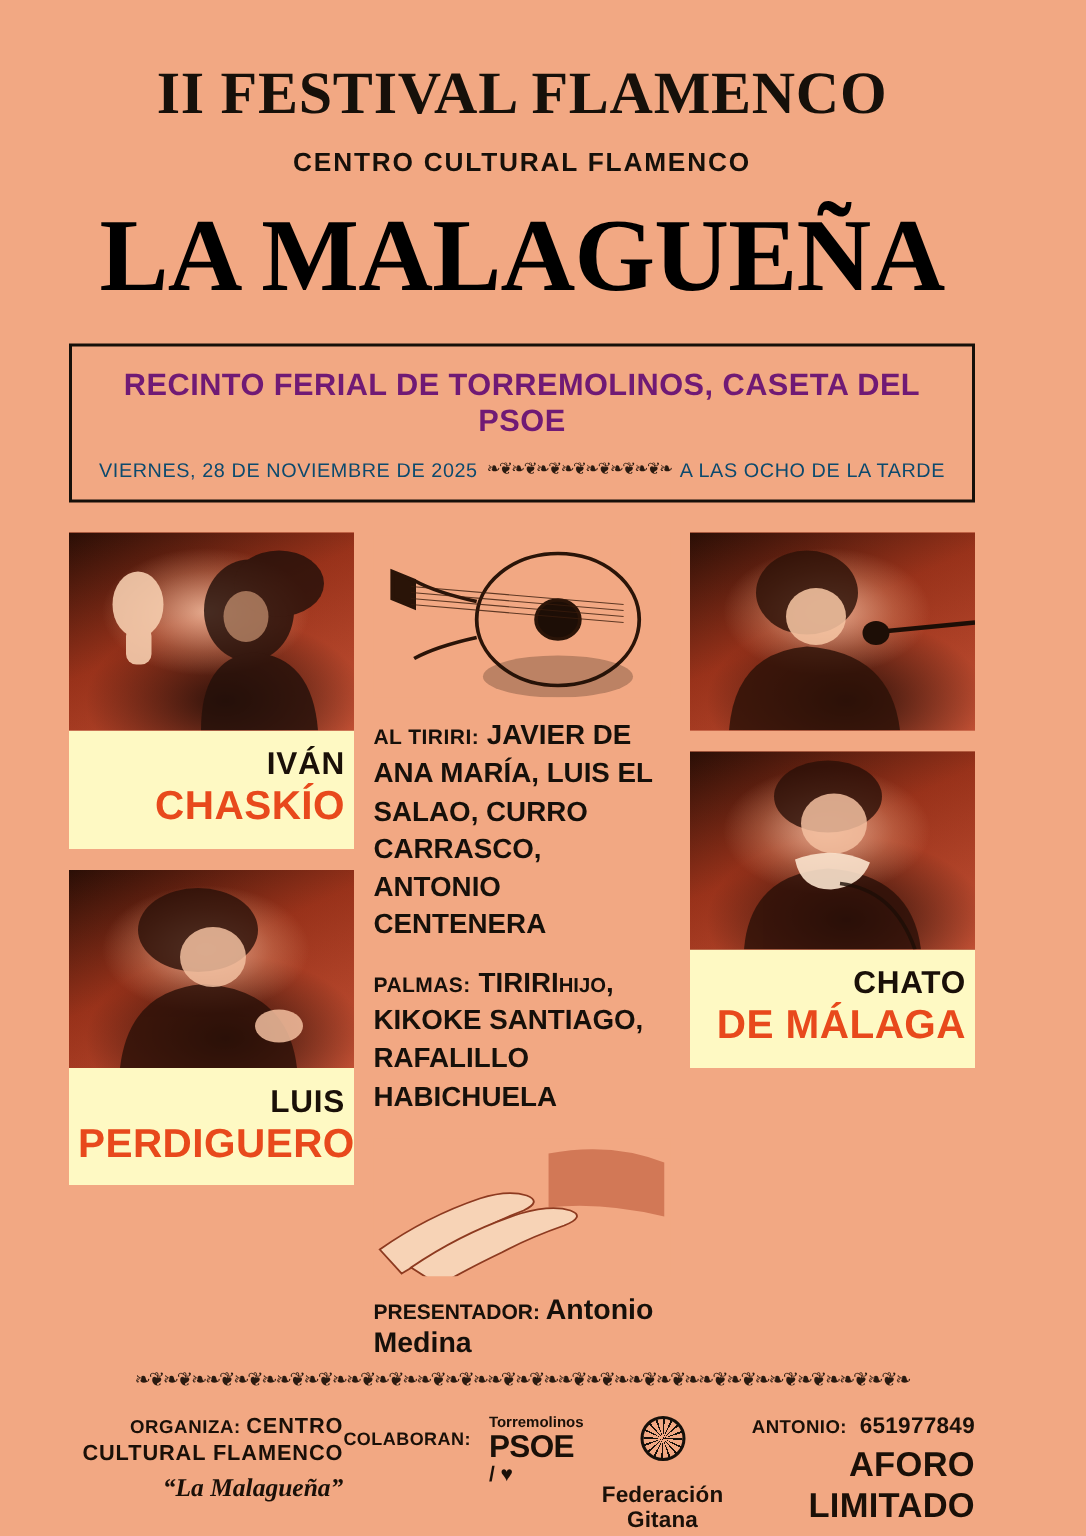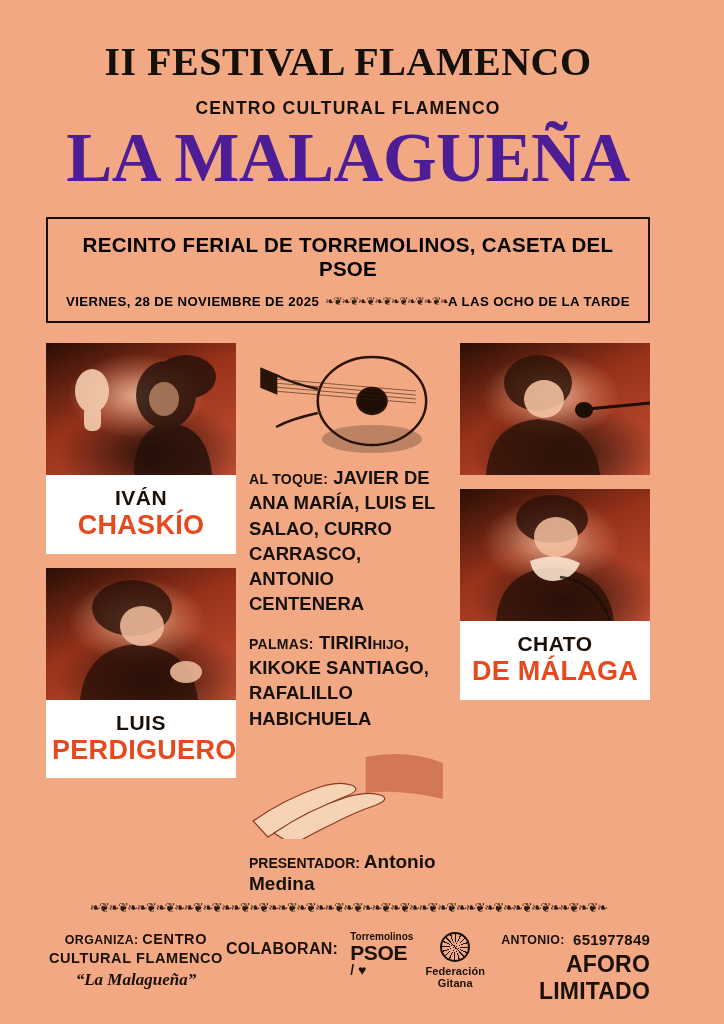--- a/index.html
+++ b/index.html
@@ -30,50 +30,50 @@
     letter-spacing: 1.2px;
     margin-top: 16px;
     color: #16100a;
   }
   .h-main {
     font-family: "Liberation Serif", serif;
     font-weight: bold;
     font-size: 69px;
     letter-spacing: -0.5px;
     line-height: 0.96;
-    margin-top: 6px;
-    color: #4c1d95;
+    margin-top: 18px;
+    color: #000000;
     white-space: nowrap;
   }
 
   
   .venue-box {
     margin-top: 26px;
     border: 2.5px solid #16100a;
     padding: 14px 10px 12px;
     text-align: center;
   }
   .venue-line {
     font-weight: bold;
     font-size: 20.5px;
     letter-spacing: 0.3px;
-    color: #000000;
+    color: #701a75;
   }
   .venue-row {
     margin-top: 13px;
     display: flex;
     align-items: center;
     justify-content: space-between;
     padding: 0 8px;
   }
   .venue-small {
-    font-weight: bold;
+    font-weight: normal;
     font-size: 13.2px;
     letter-spacing: 0.4px;
-    color: #000000;
+    color: #0c4a6e;
     white-space: nowrap;
   }
   .orn {
     flex: 1 1 auto;
     text-align: center;
     font-size: 11px;
     letter-spacing: -1px;
     color: #2a1a10;
     overflow: hidden;
     white-space: nowrap;
@@ -100,23 +100,23 @@
   .photo.dark { background: #8d2d17; }
   .photo .duo {
     position: absolute; inset: 0;
     background:
       radial-gradient(ellipse 52% 46% at 48% 40%, rgba(255,210,180,0.75) 0%, rgba(255,190,150,0.25) 45%, rgba(0,0,0,0) 70%),
       radial-gradient(ellipse 70% 60% at 55% 85%, rgba(20,8,4,0.85) 0%, rgba(20,8,4,0.1) 70%),
       linear-gradient(155deg, #2d0f06 0%, #a8371d 45%, #d7593a 100%);
     mix-blend-mode: normal;
   }
   .caption {
-    background: #ffffff;
+    background: #fef9c3;
     padding: 12px 6px 14px;
-    text-align: center;
+    text-align: right;
   }
   .cap-first {
     font-weight: bold;
     font-size: 21px;
     letter-spacing: 0.5px;
     color: #1a1008;
     line-height: 1.05;
   }
   .cap-last {
     font-weight: bold;
@@ -161,26 +161,26 @@
     line-height: 1;
   }
 
   
   .footer {
     margin-top: 16px;
     display: flex;
     align-items: flex-start;
     justify-content: space-between;
   }
-  .f-left { font-size: 13px; line-height: 1.28; text-align: center; width: 220px; }
+  .f-left { font-size: 13px; line-height: 1.28; text-align: right; width: 220px; }
   .f-left .org { font-weight: bold; letter-spacing: 0.4px; font-size: 12.4px; }
   .f-left .name { font-weight: bold; font-size: 14.5px; letter-spacing: 0.6px; }
   .f-left .quote { font-family: "Liberation Serif", serif; font-style: italic; font-weight: bold; font-size: 17px; margin-top: 2px; }
   .f-mid { display: flex; align-items: flex-start; gap: 12px; padding-top: 2px; }
-  .f-mid .colabel { font-size: 16px; font-weight: bold; letter-spacing: 0.3px; padding-top: 8px; }
+  .f-mid .colabel { font-size: 12px; font-weight: bold; letter-spacing: 0.3px; padding-top: 8px; }
   .psoe { line-height: 1; }
   .psoe .tt { font-size: 10px; font-weight: bold; }
   .psoe .pp { font-size: 21px; font-weight: bold; letter-spacing: -0.4px; }
   .psoe .hh { font-size: 14px; font-weight: bold; }
   .fedg { text-align: center; }
   .wheel {
     width: 30px; height: 30px; margin: 0 auto;
     border-radius: 50%;
     background:
       conic-gradient(from 0deg, #16100a 0 6deg, transparent 6deg 22.5deg,
@@ -195,21 +195,21 @@
        #16100a 202.5deg 208.5deg, transparent 208.5deg 225deg,
        #16100a 225deg 231deg, transparent 231deg 247.5deg,
        #16100a 247.5deg 253.5deg, transparent 253.5deg 270deg,
        #16100a 270deg 276deg, transparent 276deg 292.5deg,
        #16100a 292.5deg 298.5deg, transparent 298.5deg 315deg,
        #16100a 315deg 321deg, transparent 321deg 337.5deg,
        #16100a 337.5deg 343.5deg, transparent 343.5deg 360deg);
     border: 2.5px solid #16100a;
     position: relative;
   }
-  .fedg .fl { font-size: 11px; font-weight: bold; margin-top: 3px; letter-spacing: 0.1px; }
+  .fedg .fl { font-size: 15px; font-weight: bold; margin-top: 14px; letter-spacing: 0.1px; }
   .f-right { text-align: right; }
   .f-right .res { font-size: 12.4px; font-weight: bold; letter-spacing: 0.3px; display: inline-block; vertical-align: middle; }
   .f-right .phone { font-size: 15px; font-weight: bold; letter-spacing: 0.2px; display: inline-block; vertical-align: middle; margin-left: 4px; }
   .f-right .aforo { font-size: 23px; font-weight: bold; letter-spacing: 0.2px; margin-top: 3px; }
 </style>
 </head>
 <body>
 
 <div class="poster">
 
@@ -295,21 +295,21 @@
             <path d="M24 42 L160 54" fill="none"></path>
             <path d="M24 46 L160 58" fill="none"></path>
           </g>
           <g fill="#1d0e06" opacity="0.25">
             <ellipse cx="118" cy="94" rx="48" ry="14"></ellipse>
           </g>
         </svg>
       </div>
 
       <div class="credit">
-        <span class="lbl">AL TOQUE:</span>
+        <span class="lbl">AL TIRIRI:</span>
         <span>JAVIER DE ANA MARÍA, LUIS EL SALAO, CURRO CARRASCO, ANTONIO CENTENERA</span>
       </div>
 
       <div class="credit second">
         <span class="lbl">PALMAS:</span>
         <span>TIRIRI</span><span class="sm">HIJO</span><span>, KIKOKE SANTIAGO, RAFALILLO HABICHUELA</span>
       </div>
 
       <div class="hands">
         <svg viewBox="0 0 190 92" width="100%" height="92" preserveAspectRatio="none">

